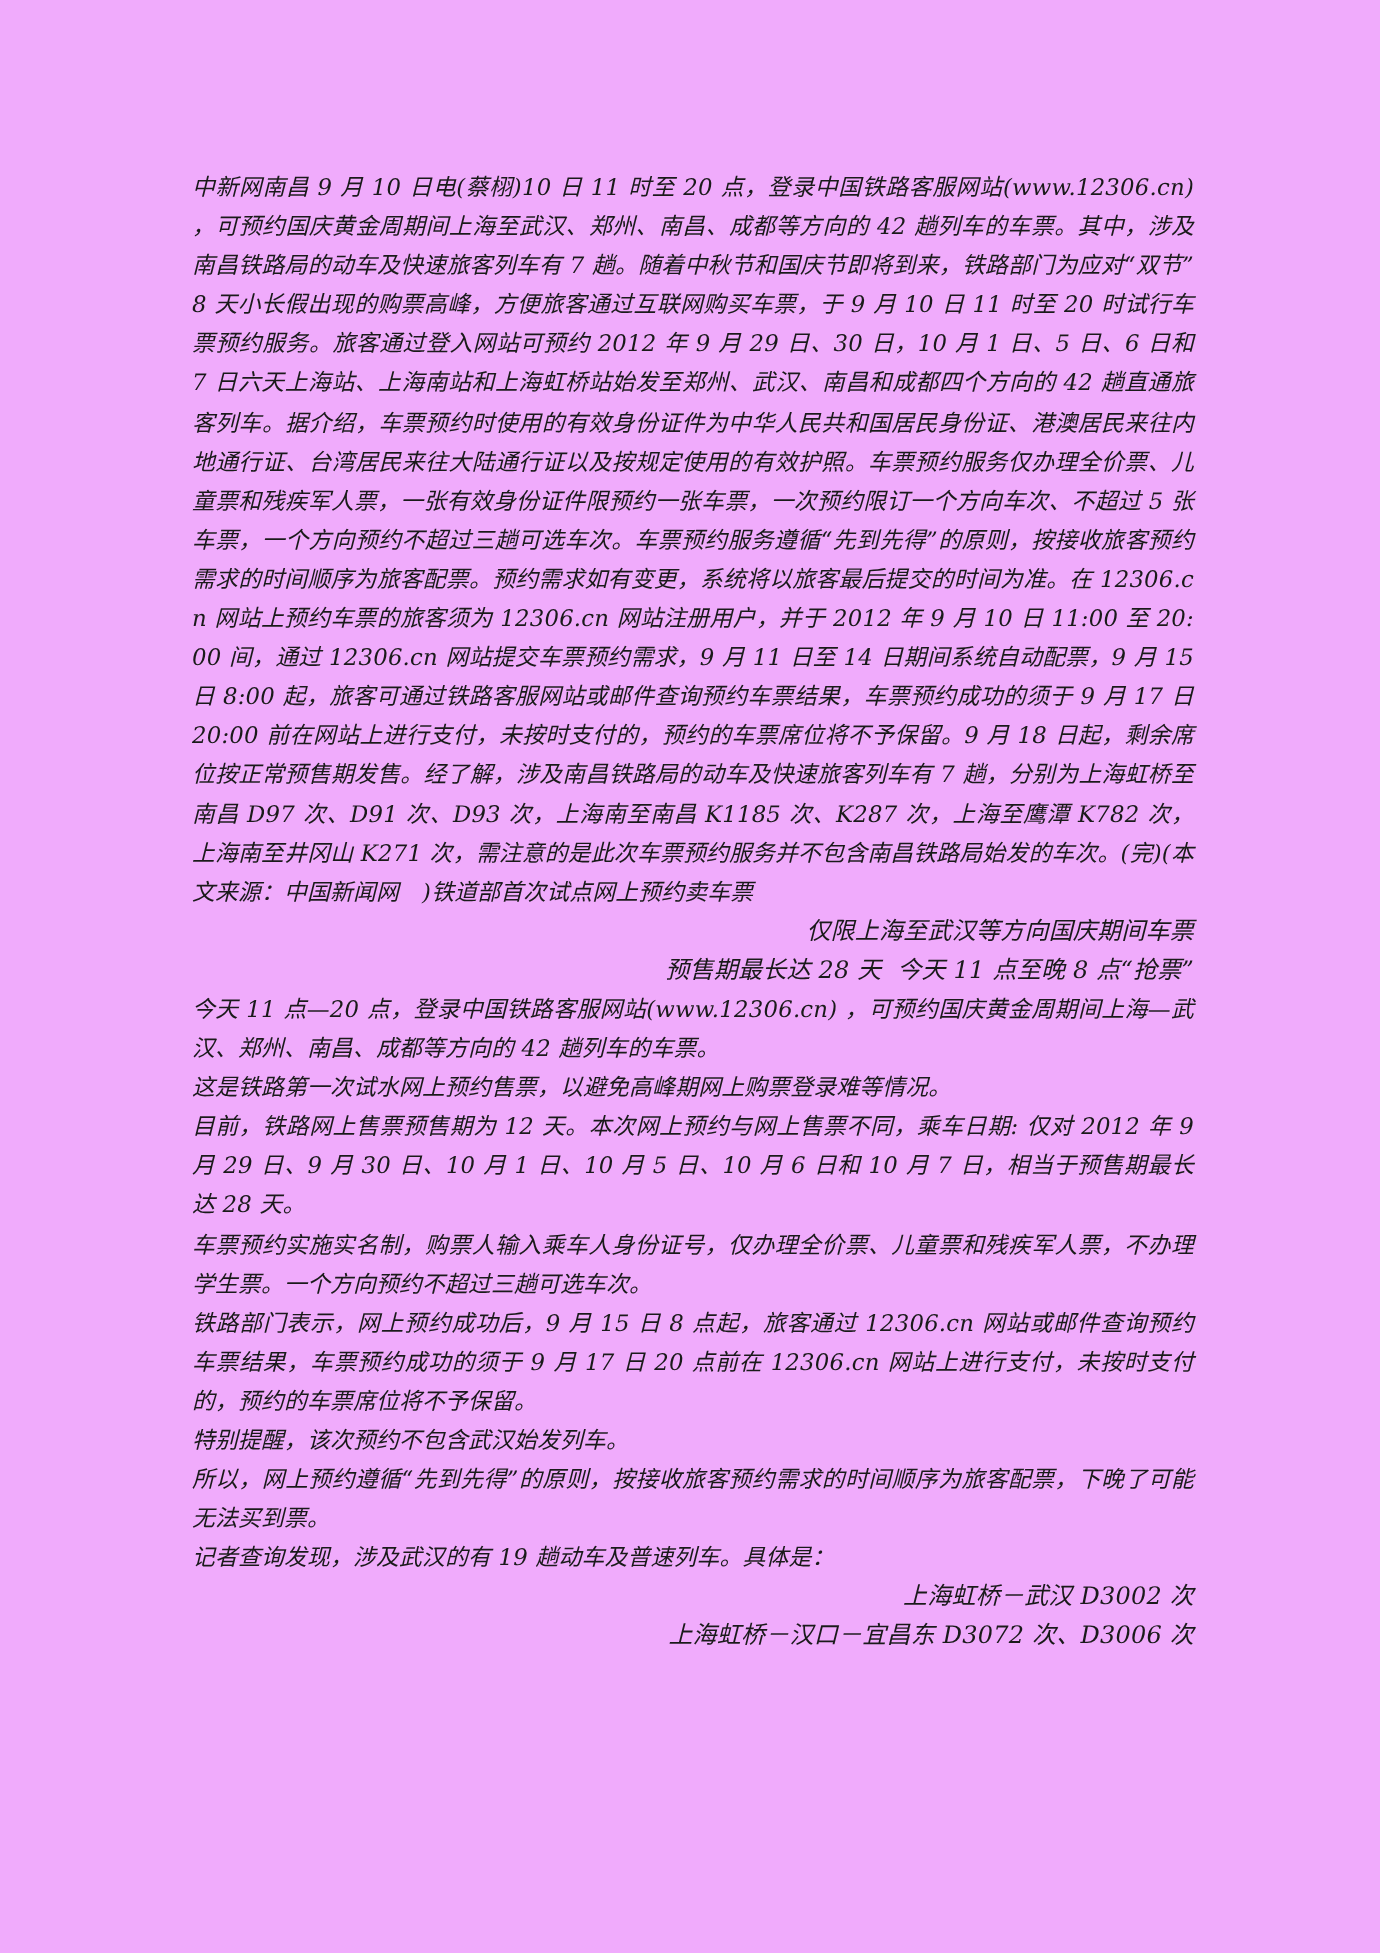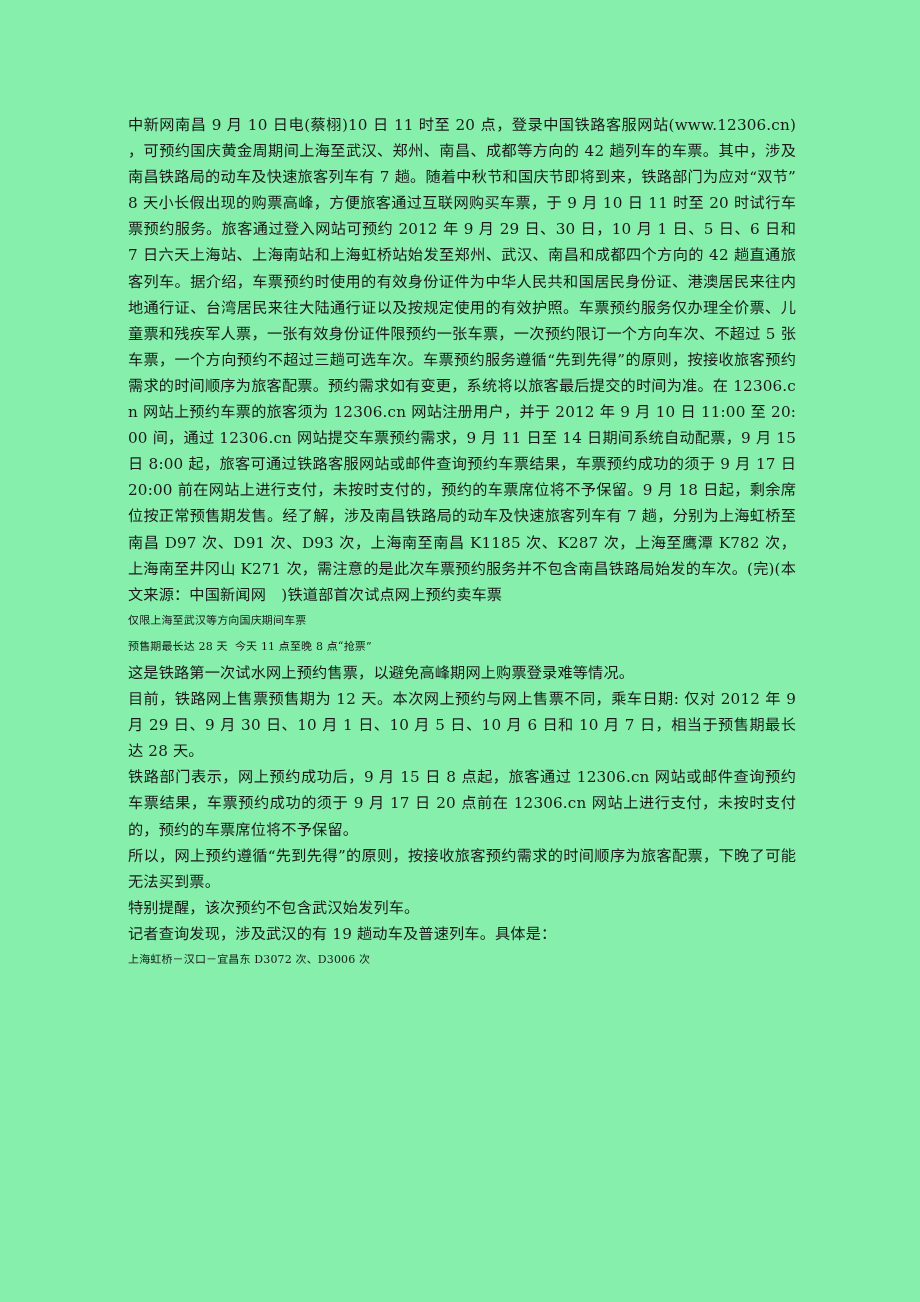--- a/index.html
+++ b/index.html
@@ -16,21 +16,22 @@
     font-family: "DejaVu Serif", "Liberation Serif", serif;
     color: #1a1a1a;
     -webkit-font-smoothing: antialiased;
   }
 
   .page {
     box-sizing: border-box;
     width: 920px;
     height: 1302px;
     padding: 112px 122px 0 128px;
-    background: #86efac;
+    background: #f0abfc;
+    font-style: italic;
   }
 
   .doc-body {
     width: 668px;
   }
 
   
   .para {
     margin: 0;
     font-size: 15.2px;
@@ -39,23 +40,23 @@
     text-justify: inter-ideograph;
     letter-spacing: 0.15px;
     color: #1a1a1a;
     word-break: break-all;
     text-indent: 0;
   }
 
   
   .line {
     margin: 0;
-    font-size: 11px;
+    font-size: 16px;
     line-height: 26.1px;
-    text-align: left;
+    text-align: right;
     letter-spacing: 0.15px;
     color: #1a1a1a;
     white-space: pre-wrap;
   }
 
   
   .line-wrap {
     margin: 0;
     font-size: 15.2px;
     line-height: 26.1px;
@@ -68,21 +69,24 @@
   }
 </style>
 </head>
 <body>
 
 <div class="page">
   <div class="doc-body" id="doc-body">
       <p class="para">中新网南昌 9 月 10 日电(蔡栩)10 日 11 时至 20 点，登录中国铁路客服网站(www.12306.cn) ，可预约国庆黄金周期间上海至武汉、郑州、南昌、成都等方向的 42 趟列车的车票。其中，涉及南昌铁路局的动车及快速旅客列车有 7 趟。随着中秋节和国庆节即将到来，铁路部门为应对“双节”8 天小长假出现的购票高峰，方便旅客通过互联网购买车票，于 9 月 10 日 11 时至 20 时试行车票预约服务。旅客通过登入网站可预约 2012 年 9 月 29 日、30 日，10 月 1 日、5 日、6 日和 7 日六天上海站、上海南站和上海虹桥站始发至郑州、武汉、南昌和成都四个方向的 42 趟直通旅客列车。据介绍，车票预约时使用的有效身份证件为中华人民共和国居民身份证、港澳居民来往内地通行证、台湾居民来往大陆通行证以及按规定使用的有效护照。车票预约服务仅办理全价票、儿童票和残疾军人票，一张有效身份证件限预约一张车票，一次预约限订一个方向车次、不超过 5 张车票，一个方向预约不超过三趟可选车次。车票预约服务遵循“先到先得”的原则，按接收旅客预约需求的时间顺序为旅客配票。预约需求如有变更，系统将以旅客最后提交的时间为准。在 12306.cn 网站上预约车票的旅客须为 12306.cn 网站注册用户，并于 2012 年 9 月 10 日 11:00 至 20:00 间，通过 12306.cn 网站提交车票预约需求，9 月 11 日至 14 日期间系统自动配票，9 月 15 日 8:00 起，旅客可通过铁路客服网站或邮件查询预约车票结果，车票预约成功的须于 9 月 17 日 20:00 前在网站上进行支付，未按时支付的，预约的车票席位将不予保留。9 月 18 日起，剩余席位按正常预售期发售。经了解，涉及南昌铁路局的动车及快速旅客列车有 7 趟，分别为上海虹桥至南昌 D97 次、D91 次、D93 次，上海南至南昌 K1185 次、K287 次，上海至鹰潭 K782 次，上海南至井冈山 K271 次，需注意的是此次车票预约服务并不包含南昌铁路局始发的车次。(完)(本文来源：中国新闻网　)铁道部首次试点网上预约卖车票</p>
       <p class="line">仅限上海至武汉等方向国庆期间车票</p>
       <p class="line">预售期最长达 28 天  今天 11 点至晚 8 点“抢票”</p>
+      <p class="line-wrap">今天 11 点—20 点，登录中国铁路客服网站(www.12306.cn) ，可预约国庆黄金周期间上海—武汉、郑州、南昌、成都等方向的 42 趟列车的车票。</p>
       <p class="line-wrap">这是铁路第一次试水网上预约售票，以避免高峰期网上购票登录难等情况。</p>
       <p class="line-wrap">目前，铁路网上售票预售期为 12 天。本次网上预约与网上售票不同，乘车日期: 仅对 2012 年 9 月 29 日、9 月 30 日、10 月 1 日、10 月 5 日、10 月 6 日和 10 月 7 日，相当于预售期最长达 28 天。</p>
+      <p class="line-wrap">车票预约实施实名制，购票人输入乘车人身份证号，仅办理全价票、儿童票和残疾军人票，不办理学生票。一个方向预约不超过三趟可选车次。</p>
       <p class="line-wrap">铁路部门表示，网上预约成功后，9 月 15 日 8 点起，旅客通过 12306.cn 网站或邮件查询预约车票结果，车票预约成功的须于 9 月 17 日 20 点前在 12306.cn 网站上进行支付，未按时支付的，预约的车票席位将不予保留。</p>
+      <p class="line-wrap">特别提醒，该次预约不包含武汉始发列车。</p>
       <p class="line-wrap">所以，网上预约遵循“先到先得”的原则，按接收旅客预约需求的时间顺序为旅客配票，下晚了可能无法买到票。</p>
-      <p class="line-wrap">特别提醒，该次预约不包含武汉始发列车。</p>
       <p class="line-wrap">记者查询发现，涉及武汉的有 19 趟动车及普速列车。具体是：</p>
+      <p class="line">上海虹桥－武汉 D3002 次</p>
       <p class="line">上海虹桥－汉口－宜昌东 D3072 次、D3006 次</p>
     </div>
 </div>
 
 </body></html>

